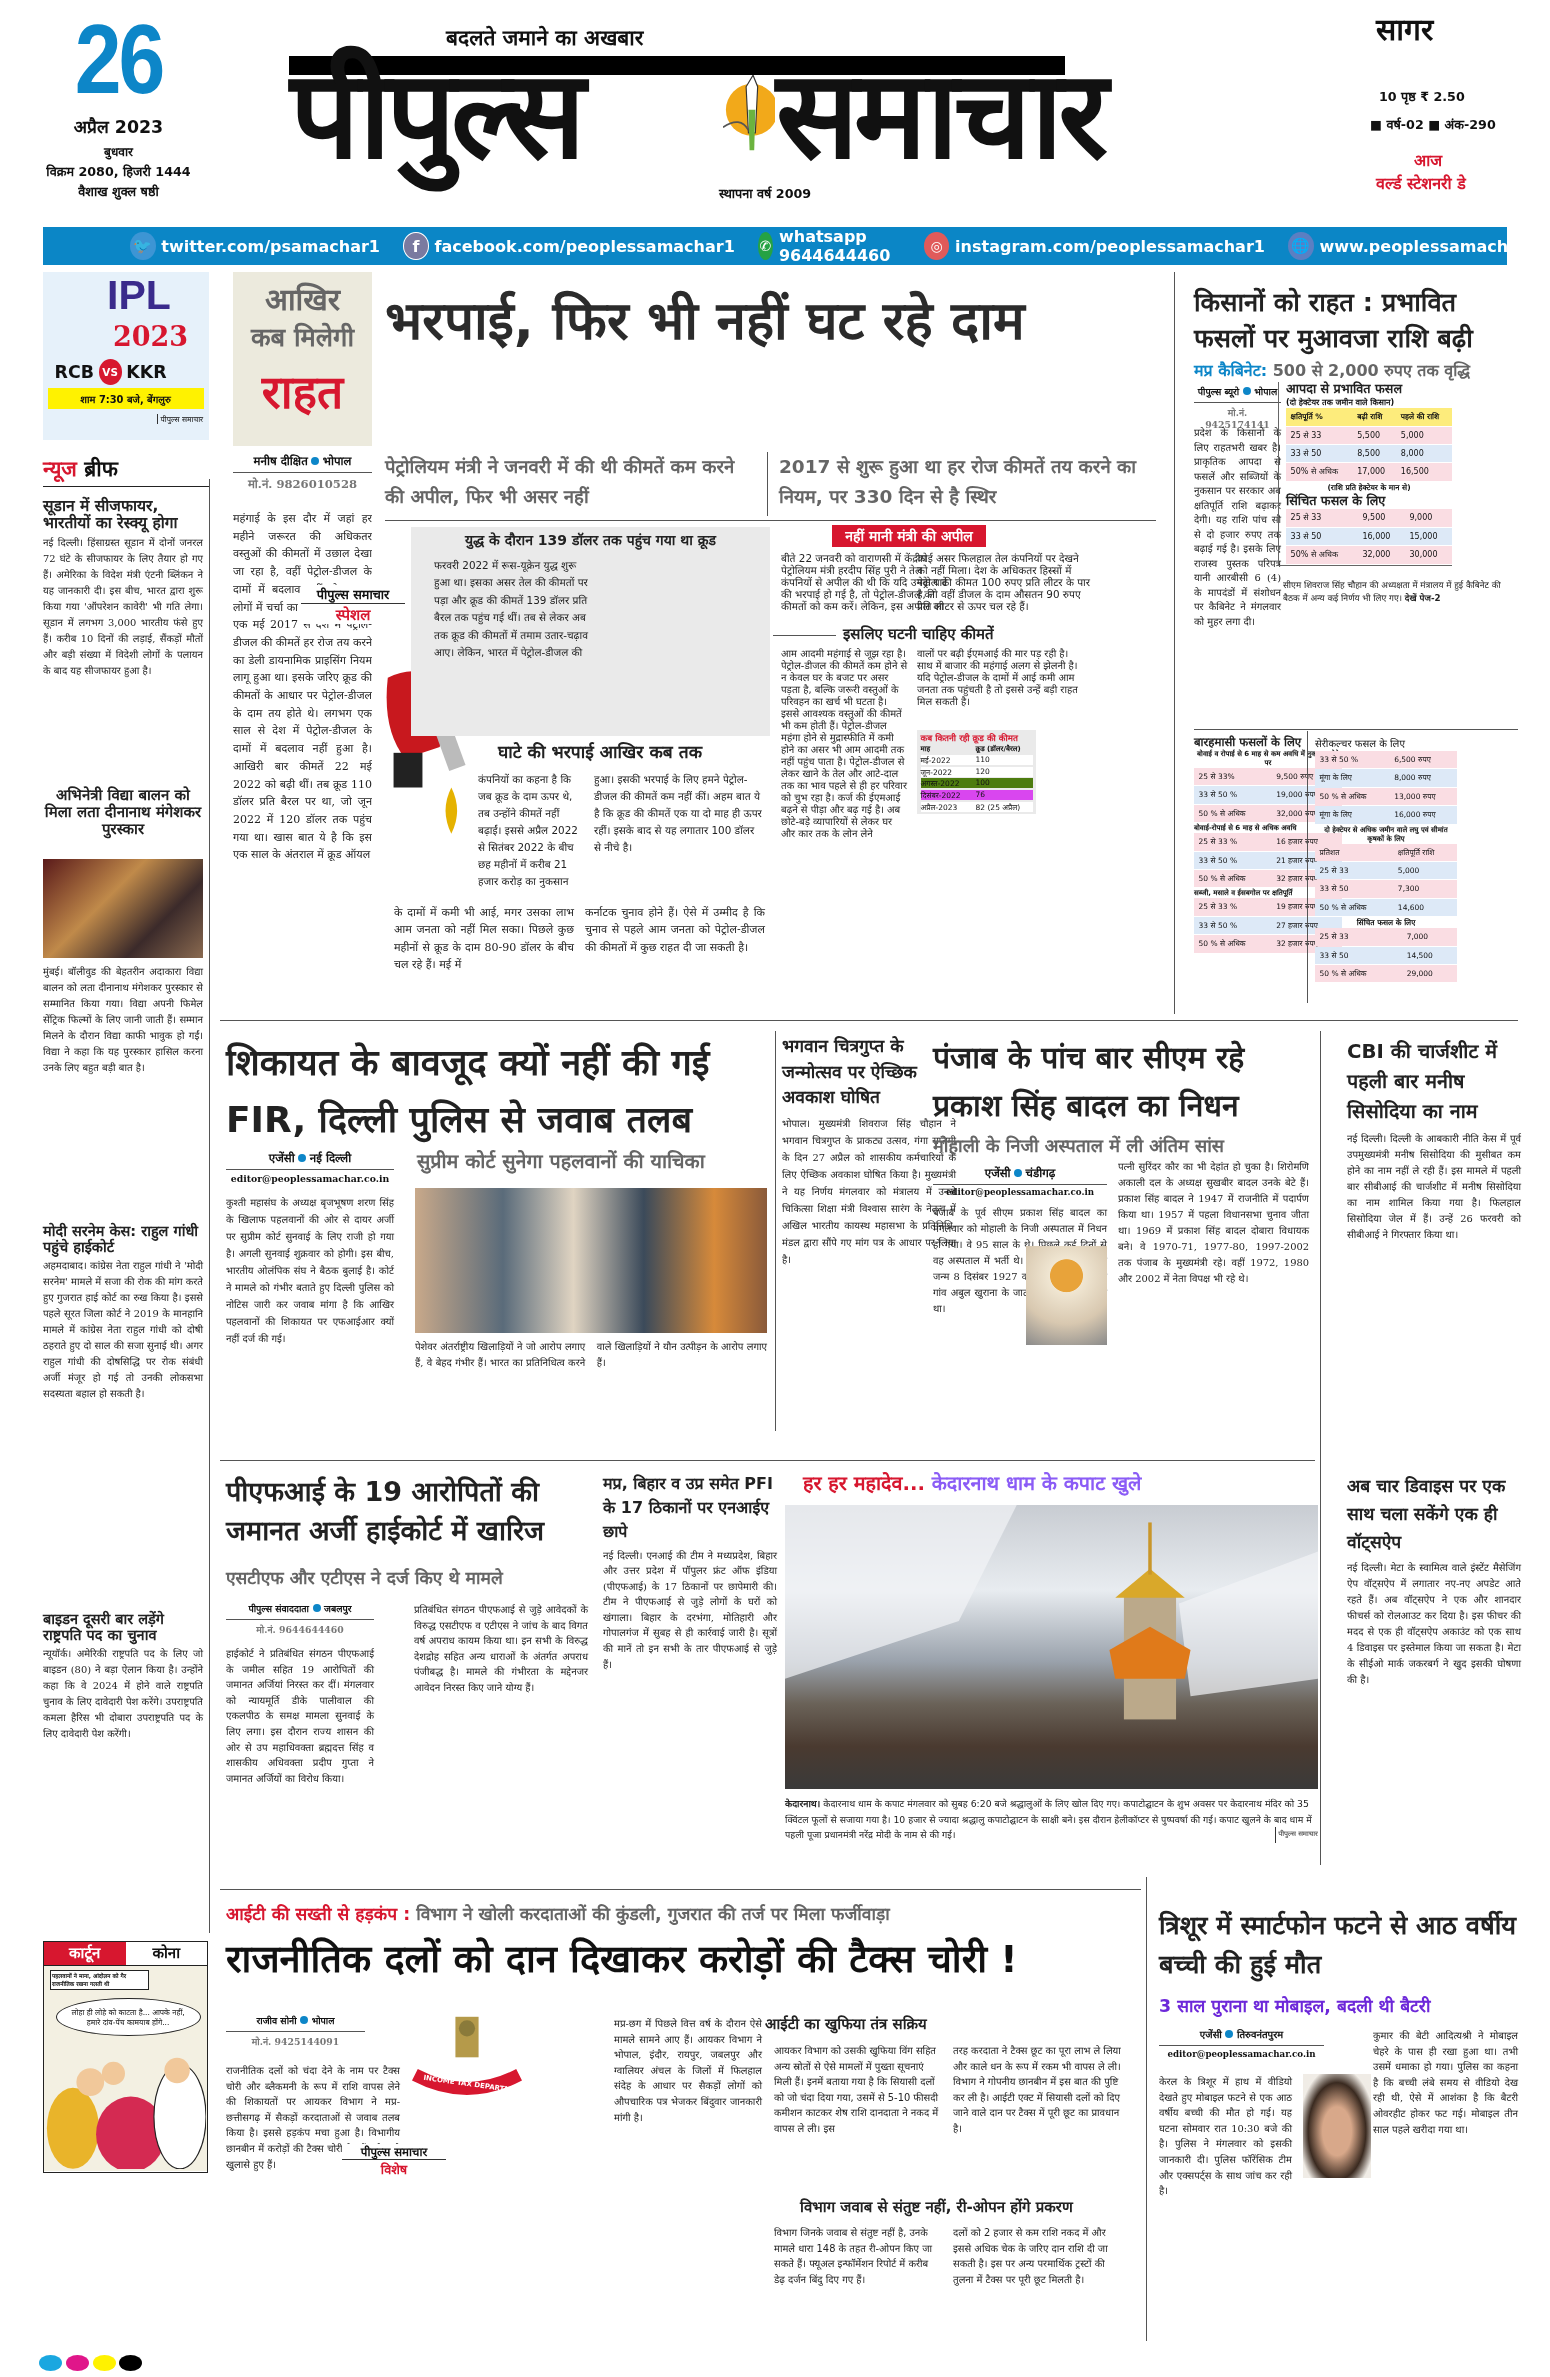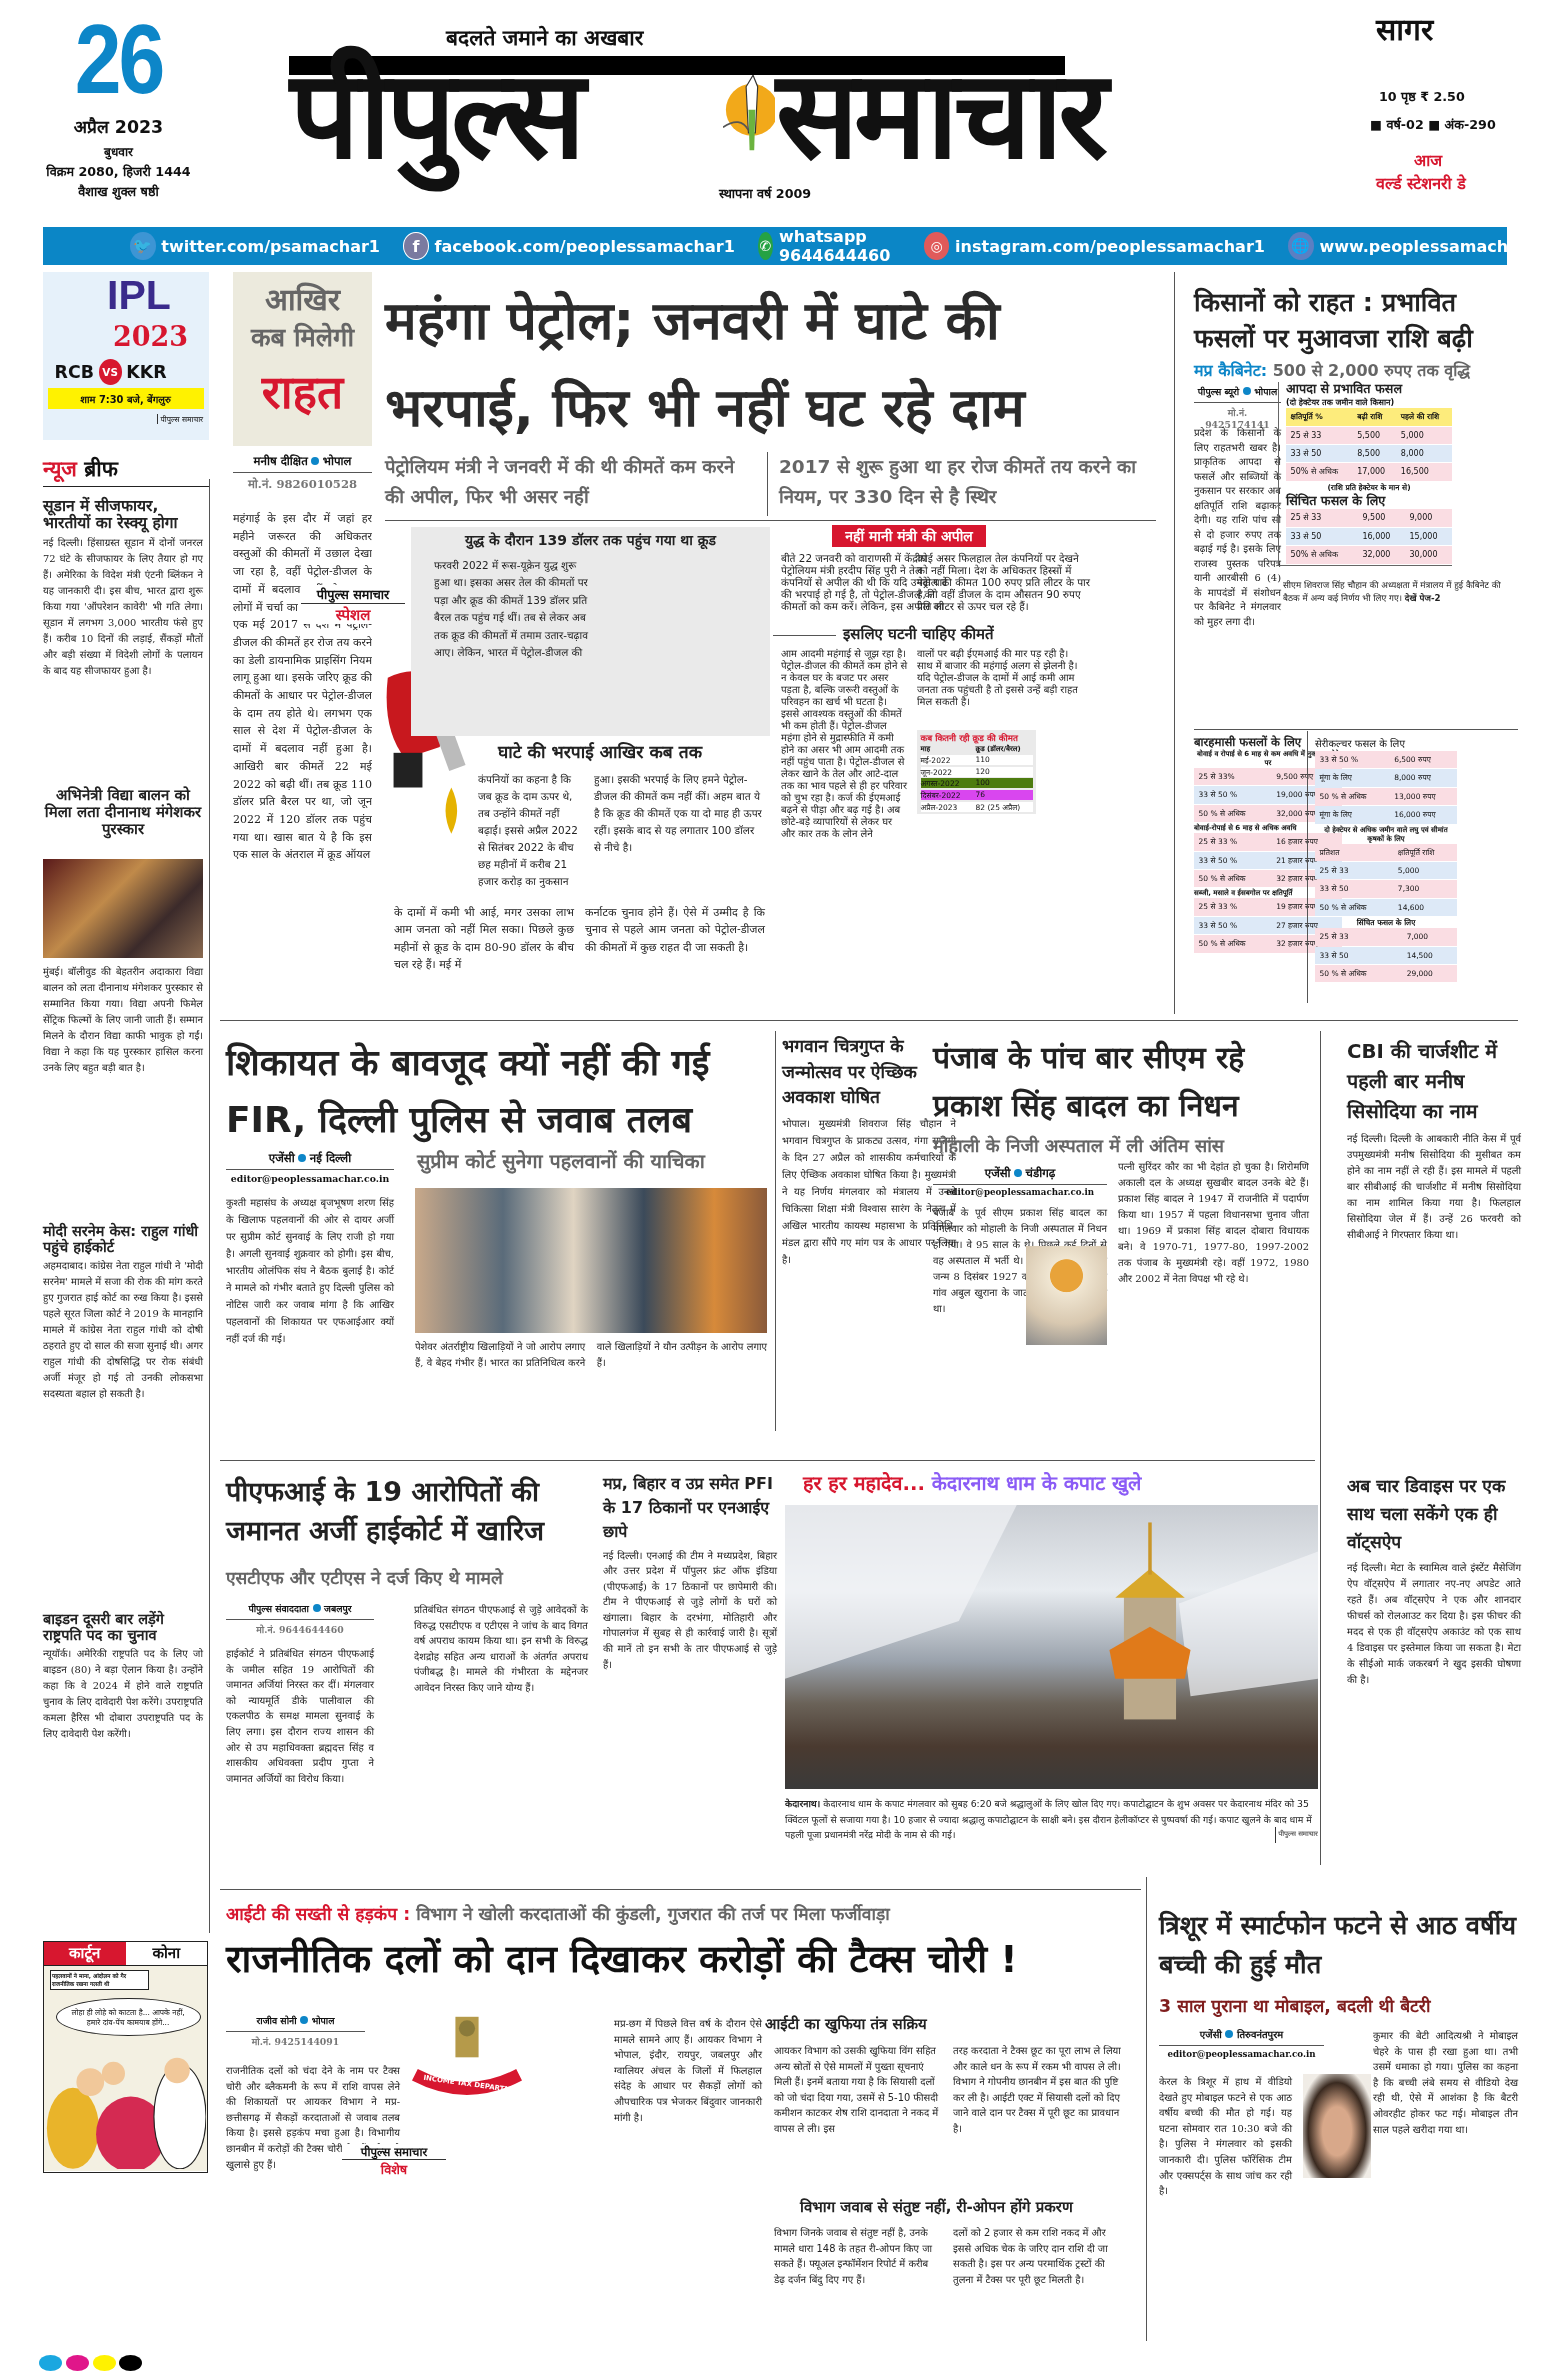--- a/index.html
+++ b/index.html
@@ -93,21 +93,20 @@
   <div style="position:absolute;left:4.6px;top:116px;width:156px;background:#fff200;text-align:center;font-weight:bold;font-size:9.9px;padding:3.5px 0">शाम 7:30 बजे, बेंगलुरु</div>
   <div style="position:absolute;right:5.8px;top:142px;font-size:7.5px;border-left:0.6px solid #333;padding-left:2.3px">पीपुल्स समाचार</div>
 </div>
 
 <div class="abs" style="left:233px;top:272px;width:139px;height:174px;background:#eceadd;text-align:center">
   <div class="grey" style="font-weight:bold;font-size:30px;margin-top:5.8px;color:#666">आखिर</div>
   <div class="grey" style="font-weight:bold;font-size:25.5px;color:#666">कब मिलेगी</div>
   <div class="red" style="font-weight:bold;font-size:46px;margin-top:5.8px">राहत</div>
 </div>
 <div class="abs hd" style="left:385px;top:277px;width:771px;font-size:53px;line-height:87px;color:#2b2b2b">
-  <div>महंगा पेट्रोल; जनवरी में घाटे की</div>
   <div>भरपाई, फिर भी नहीं घट रहे दाम</div>
 </div>
 <div class="abs" style="left:385px;top:452px;width:371px;font-weight:bold;font-size:18.5px;line-height:30px;color:#666">पेट्रोलियम मंत्री ने जनवरी में की थी कीमतें कम करने की अपील, फिर भी असर नहीं</div>
 <div class="vline" style="left:767px;top:452px;height:64px"></div>
 <div class="abs" style="left:779px;top:452px;width:377px;font-weight:bold;font-size:18.5px;line-height:30px;color:#666">2017 से शुरू हुआ था हर रोज कीमतें तय करने का नियम, पर 330 दिन से है स्थिर</div>
 <div class="hline" style="left:385px;top:520px;width:771px"></div>
 
 <div class="abs" style="left:233px;top:453px;width:139px">
   <div class="byline"><span>मनीष दीक्षित</span><span class="dot"></span><span>भोपाल</span></div>
   <div class="mob">मो.नं. 9826010528</div>
@@ -479,21 +478,21 @@
 <div class="abs body-txt" style="left:614px;top:2016px;width:148px;font-size:9.9px;line-height:15.6px">मप्र-छग में पिछले वित्त वर्ष के दौरान ऐसे मामले सामने आए हैं। आयकर विभाग ने भोपाल, इंदौर, रायपुर, जबलपुर और ग्वालियर अंचल के जिलों में फिलहाल संदेह के आधार पर सैकड़ों लोगों को औपचारिक पत्र भेजकर बिंदुवार जानकारी मांगी है।</div>
 <div class="abs hd" style="left:765px;top:2016px;font-size:15px">आईटी का खुफिया तंत्र सक्रिय</div>
 <div class="abs sans-txt" style="left:774px;top:2043px;width:168px;font-size:9.9px;line-height:15.6px">आयकर विभाग को उसकी खुफिया विंग सहित अन्य स्रोतों से ऐसे मामलों में पुख्ता सूचनाएं मिली हैं। इनमें बताया गया है कि सियासी दलों को जो चंदा दिया गया, उसमें से 5-10 फीसदी कमीशन काटकर शेष राशि दानदाता ने नकद में वापस ले ली। इस</div>
 <div class="abs sans-txt" style="left:953px;top:2043px;width:174px;font-size:9.9px;line-height:15.6px">तरह करदाता ने टैक्स छूट का पूरा लाभ ले लिया और काले धन के रूप में रकम भी वापस ले ली। विभाग ने गोपनीय छानबीन में इस बात की पुष्टि कर ली है। आईटी एक्ट में सियासी दलों को दिए जाने वाले दान पर टैक्स में पूरी छूट का प्रावधान है।</div>
 <div class="abs hd" style="left:800px;top:2199px;font-size:15px">विभाग जवाब से संतुष्ट नहीं, री-ओपन होंगे प्रकरण</div>
 <div class="abs sans-txt" style="left:774px;top:2225px;width:168px;font-size:9.9px;line-height:15.6px">विभाग जिनके जवाब से संतुष्ट नहीं है, उनके मामले धारा 148 के तहत री-ओपन किए जा सकते हैं। फ्यूअल इन्फॉर्मेशन रिपोर्ट में करीब डेढ़ दर्जन बिंदु दिए गए हैं।</div>
 <div class="abs sans-txt" style="left:953px;top:2225px;width:174px;font-size:9.9px;line-height:15.6px">दलों को 2 हजार से कम राशि नकद में और इससे अधिक चेक के जरिए दान राशि दी जा सकती है। इस पर अन्य परमार्थिक ट्रस्टों की तुलना में टैक्स पर पूरी छूट मिलती है।</div>
 
 <div class="vline" style="left:1146px;top:1877px;height:464px;width:0.6px"></div>
 <div class="abs hd" style="left:1159px;top:1906px;width:371px;font-size:25.5px;line-height:39px">त्रिशूर में स्मार्टफोन फटने से आठ वर्षीय बच्ची की हुई मौत</div>
-<div class="abs" style="left:1159px;top:1993px;font-weight:bold;font-size:17.4px;color:#7f1d1d">3 साल पुराना था मोबाइल, बदली थी बैटरी</div>
+<div class="abs" style="left:1159px;top:1993px;font-weight:bold;font-size:17.4px;color:#6d28d9">3 साल पुराना था मोबाइल, बदली थी बैटरी</div>
 <div class="abs" style="left:1159px;top:2027px;width:165px">
   <div class="byline" style="font-size:9.9px"><span>एजेंसी</span><span class="dot"></span><span>तिरुवनंतपुरम</span></div>
   <div style="font-family:'DejaVu Serif',serif;font-weight:bold;font-size:8.7px;text-align:center;margin-top:3.5px">editor@peoplessamachar.co.in</div>
 </div>
 <div class="abs body-txt" style="left:1159px;top:2074px;width:133px;font-size:9.9px;line-height:15.6px">केरल के त्रिशूर में हाथ में वीडियो देखते हुए मोबाइल फटने से एक आठ वर्षीय बच्ची की मौत हो गई। यह घटना सोमवार रात 10:30 बजे की है। पुलिस ने मंगलवार को इसकी जानकारी दी। पुलिस फॉरेंसिक टीम और एक्सपर्ट्स के साथ जांच कर रही है।</div>
 <div class="photo" style="left:1303px;top:2074px;width:68px;height:104px;background:radial-gradient(ellipse at 50% 55%,#d8a88a 30%,#3a2a20 60%,#f0ece6 80%)"></div>
 <div class="abs body-txt" style="left:1373px;top:2028px;width:145px;font-size:9.9px;line-height:15.6px">कुमार की बेटी आदित्यश्री ने मोबाइल चेहरे के पास ही रखा हुआ था। तभी उसमें धमाका हो गया। पुलिस का कहना है कि बच्ची लंबे समय से वीडियो देख रही थी, ऐसे में आशंका है कि बैटरी ओवरहीट होकर फट गई। मोबाइल तीन साल पहले खरीदा गया था।</div>
 
 <div class="abs" style="left:43px;top:1941px;width:165px;height:232px;border:1.2px solid #222">
   <div style="display:flex;height:24px;border-bottom:1.2px solid #222">

